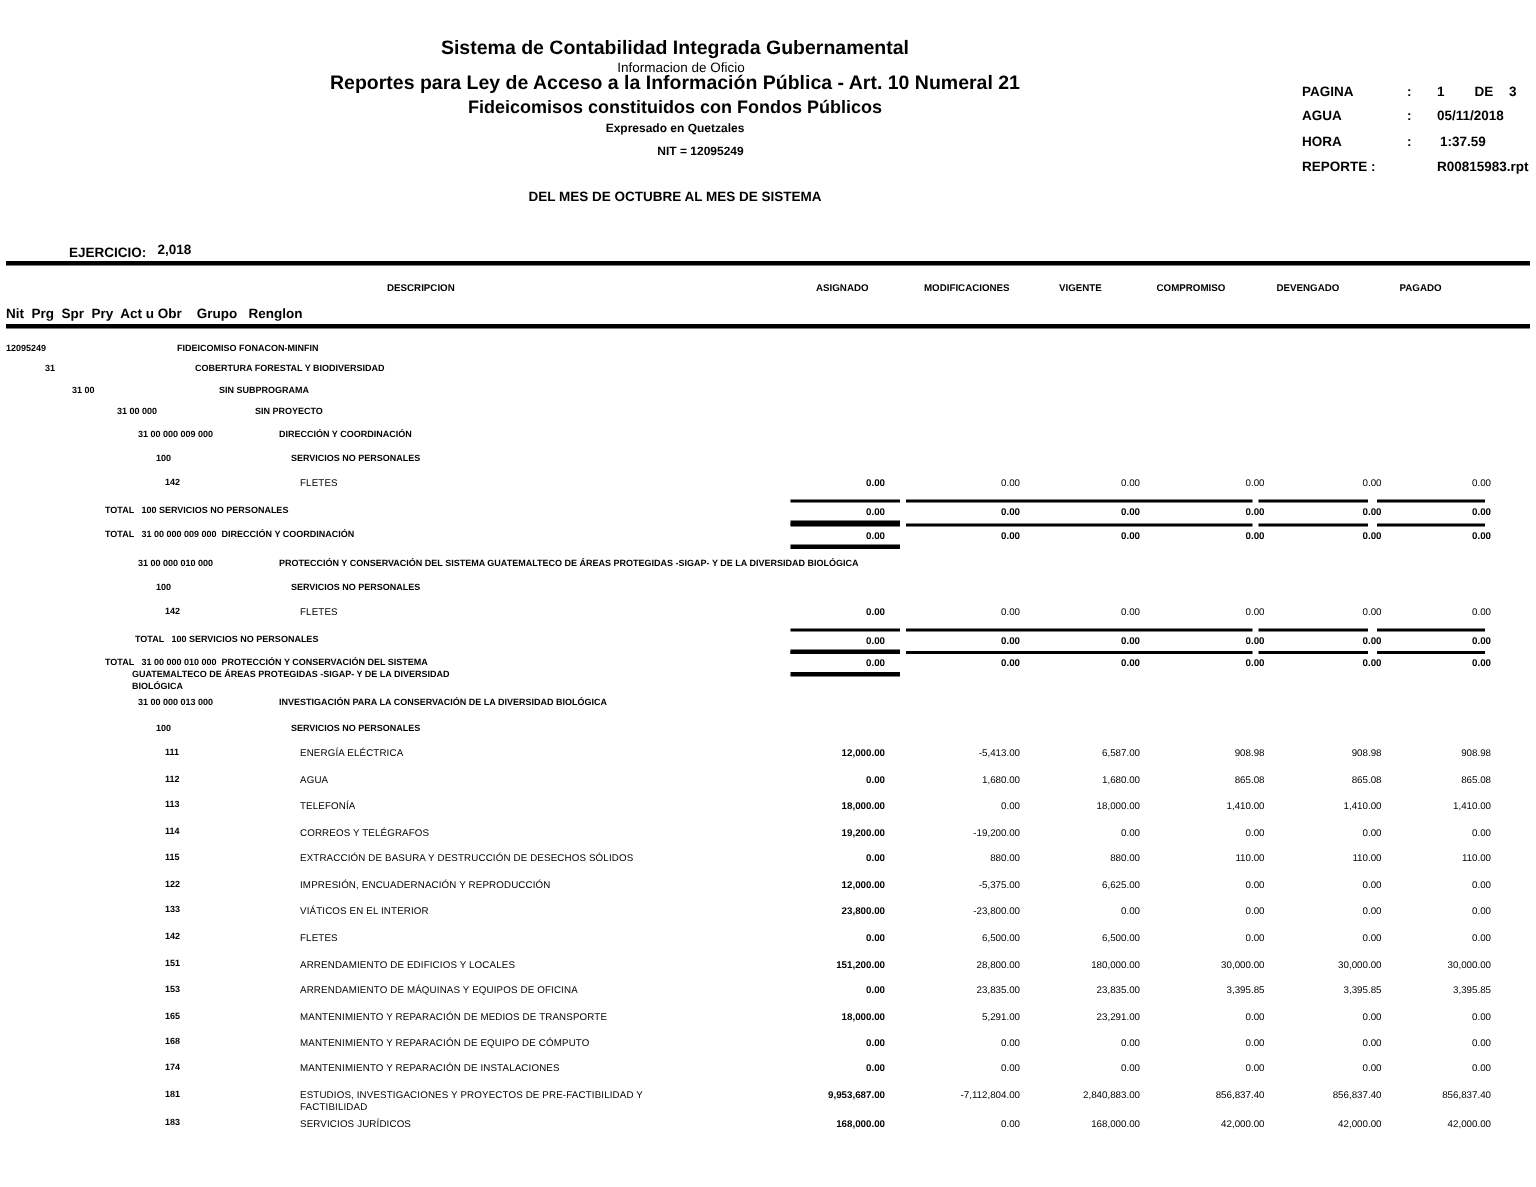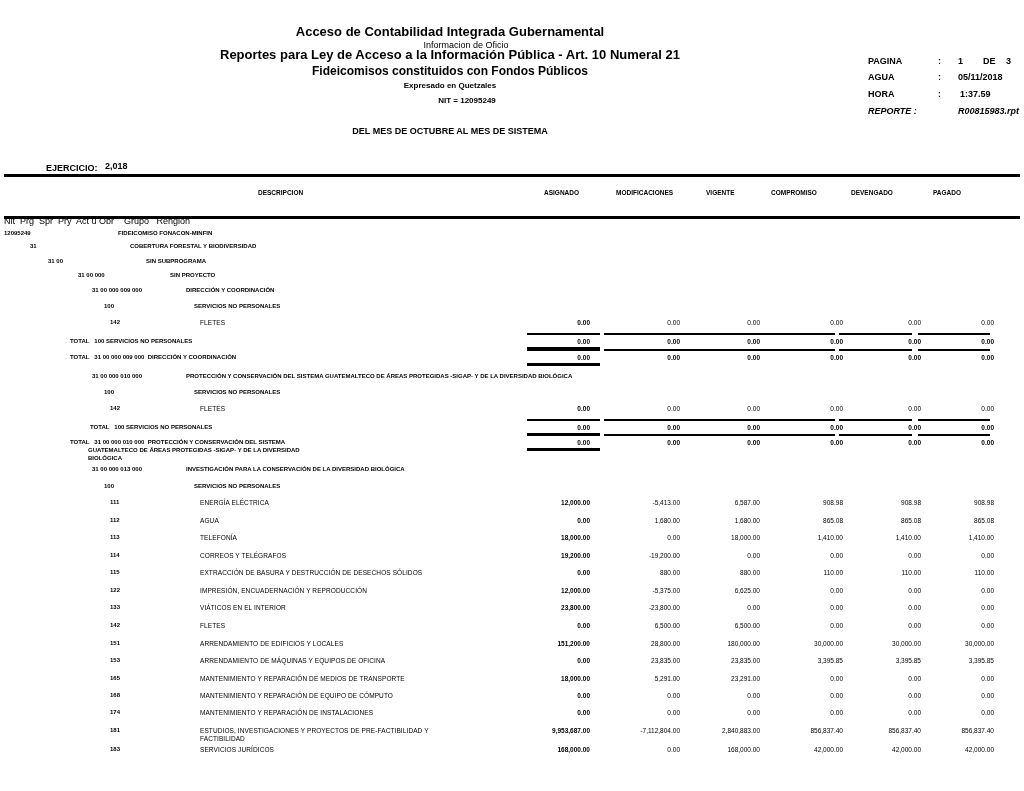--- a/index.html
+++ b/index.html
@@ -1,53 +1,53 @@
 <!DOCTYPE html>
 <html><head>
 <meta charset="utf-8">
 <style>
   html, body { margin: 0; padding: 0; background: #ffffff; }
   body { width: 1024px; height: 791px; position: relative; overflow: hidden; font-family: "Liberation Sans", sans-serif; color: #000; }
   .abs { position: absolute; white-space: nowrap; }
   .c { text-align: center; }
   .b { font-weight: bold; padding-left: 42px; }
   .title1 { top: 24px; left: 0; width: 900px; font-size: 13px; font-weight: bold; }
-  .subtiny { top: 40px; left: 16px; width: 900px; font-size: 9px; }
+  .subtiny { top: 40px; left: 4px; width: 900px; font-size: 9px; }
   .title2 { top: 47px; left: 0; width: 900px; font-size: 13px; font-weight: bold; }
   .title3 { top: 64px; left: 0; width: 900px; font-size: 12px; font-weight: bold; }
   .title4 { top: 81px; left: 0; width: 900px; font-size: 8px; font-weight: bold; }
   .title5 { top: 96px; left: 17px; width: 900px; font-size: 8px; font-weight: bold; }
   .period { top: 126px; left: 0; width: 900px; font-size: 9px; font-weight: bold; }
   .meta { font-size: 9px; font-weight: bold; }
   .meta .lbl { position: absolute; left: 0; }
   .meta .col { position: absolute; left: 70px; }
   .meta .val { position: absolute; left: 90px; }
   .hr-thick { position: absolute; left: 4px; width: 1016px; height: 3px; background: #000; }
   .colhead { font-size: 6.5px; font-weight: bold; }
-  .codehead { font-size: 9px; font-weight: normal; margin-top: 12px; }
+  .codehead { font-size: 9px; font-weight: bold; }
   .row { position: absolute; left: 0; width: 1024px; height: 12px; font-size: 6px; }
   .row .code { position: absolute; font-weight: bold; }
   .row .desc { position: absolute; }
   .row .desc.bold { font-weight: bold; }
   .row .desc.plain { font-weight: normal; font-size: 6.5px; letter-spacing: 0.1px; }
   .num { position: absolute; text-align: right; width: 90px; font-size: 6.5px; }
   .num.bold { font-weight: bold; }
   .n1 { left: 500px; }
   .n2 { left: 590px; }
   .n3 { left: 670px; }
   .n4 { left: 753px; }
   .n5 { left: 831px; }
   .n6 { left: 904px; }
   .rule { position: absolute; height: 2px; background: #000; }
   .rule.heavy { height: 3px; }
 </style>
 </head>
 <body>
 
-<div class="abs c title1">Acceso de Contabilidad Integrada Gubernamental</div>
+<div class="abs c title1">Sistema de Contabilidad Integrada Gubernamental</div>
 <div class="abs c subtiny">Informacion de Oficio</div>
 <div class="abs c title2">Reportes para Ley de Acceso a la Información Pública - Art. 10 Numeral 21</div>
 <div class="abs c title3">Fideicomisos constituidos con Fondos Públicos</div>
 <div class="abs c title4">Expresado en Quetzales</div>
 <div class="abs c title5">NIT = 12095249</div>
 <div class="abs c period">DEL MES DE OCTUBRE AL MES DE SISTEMA</div>
 
 <div class="abs meta" style="left:868px; top:56px; width:150px; height:66px;">
   <div style="position:absolute; top:0; width:150px; height:12px;">
     <span class="lbl">PAGINA</span>
@@ -59,21 +59,21 @@
   <div style="position:absolute; top:16px; width:150px; height:12px;">
     <span class="lbl">AGUA</span>
     <span class="col">:</span>
     <span class="val">05/11/2018</span>
   </div>
   <div style="position:absolute; top:33px; width:150px; height:12px;">
     <span class="lbl">HORA</span>
     <span class="col">:</span>
     <span class="val" style="left:92px;">1:37.59</span>
   </div>
-  <div style="position:absolute; top:50px; width:150px; height:12px;font-style:italic;">
+  <div style="position:absolute; top:50px; width:150px; height:12px;">
     <span class="lbl">REPORTE :</span>
     <span class="val">R00815983.rpt</span>
   </div>
 </div>
 
 <div class="abs b" style="left:4px; top:163px; font-size:9px;">EJERCICIO:</div>
 <div class="abs b" style="left:63px; top:161px; font-size:9px;">2,018</div>
 <div class="hr-thick" style="top:174px;"></div>
 
 <div class="abs colhead" style="left:258px; top:189px;">DESCRIPCION</div>

